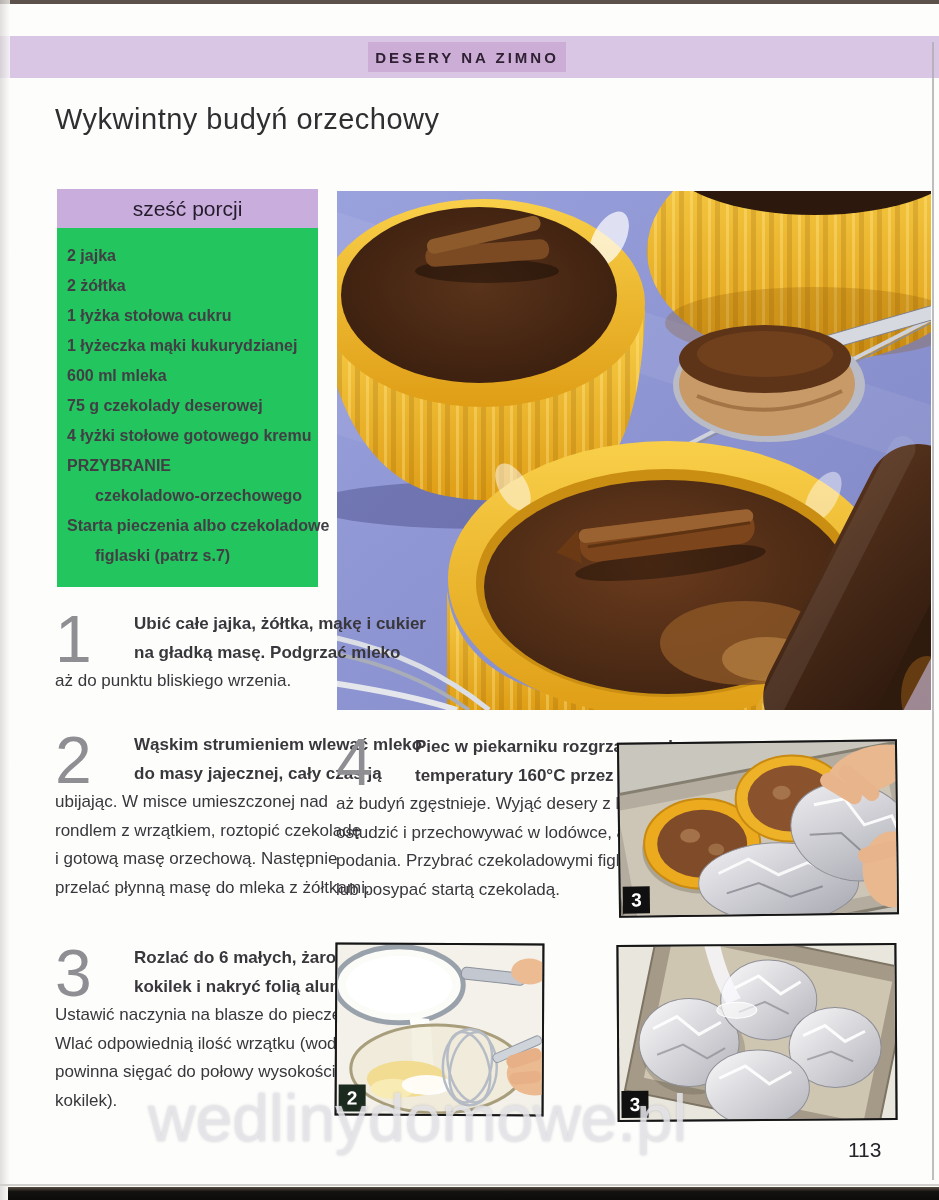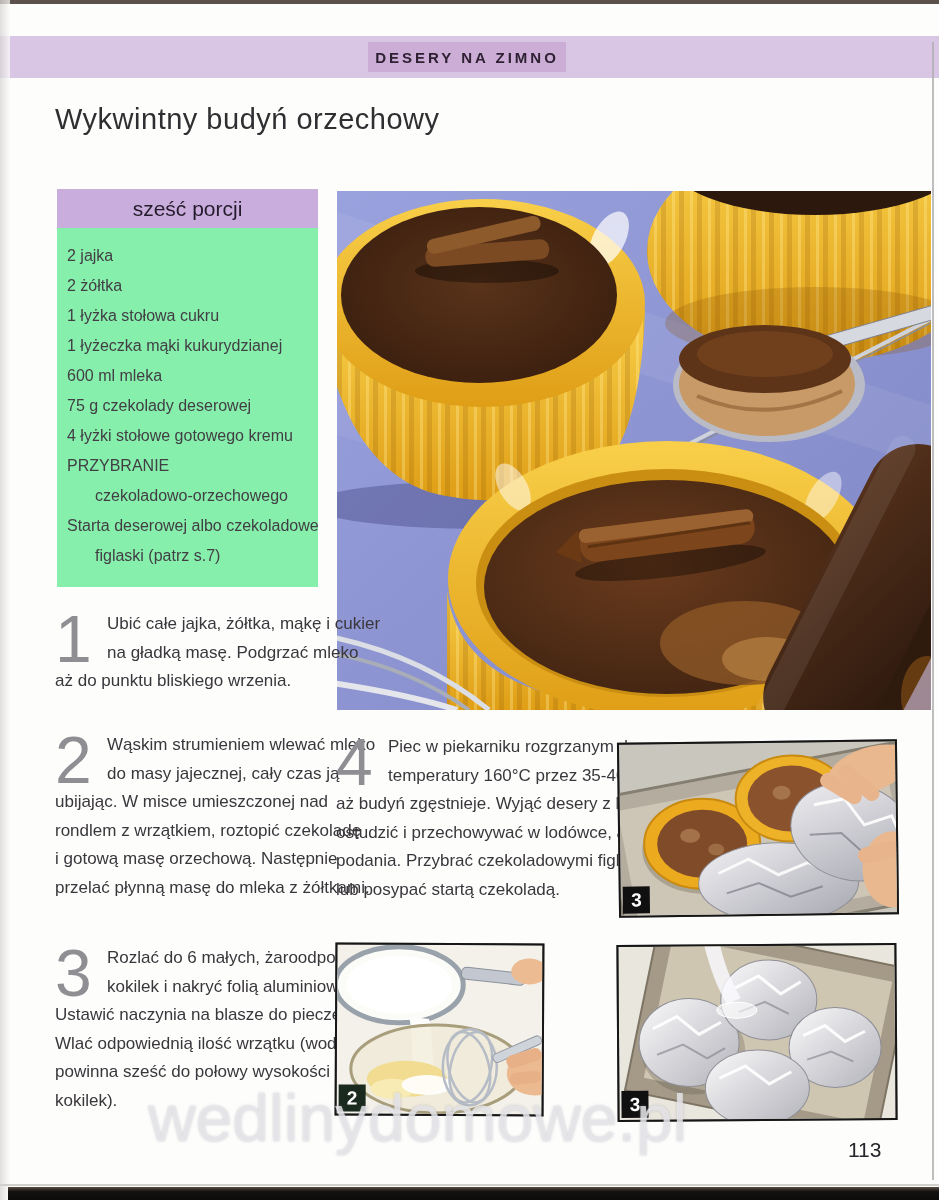--- a/index.html
+++ b/index.html
@@ -21,28 +21,28 @@
   .band{position:absolute;left:0;top:36px;width:939px;height:42px;background:#d9c6e4;}
   .band-box{position:absolute;left:368px;top:6px;width:198px;height:30px;background:#cbadd6;
     display:flex;align-items:center;justify-content:center;}
   .band-box span{font-size:15px;font-weight:bold;letter-spacing:3px;color:#2f2133;text-align:center;}
   
   .title{position:absolute;left:55px;top:103px;font-size:29px;font-weight:300;color:#2f2f31;letter-spacing:.5px;}
   
   .ingredients{position:absolute;left:57px;top:189px;width:261px;}
   .ingredients .hd{height:39px;background:#c9addc;display:flex;align-items:center;justify-content:center;
     font-size:21px;color:#241c2c;font-weight:500;}
-  .ingredients .bd{background:#86efac;padding:13px 8px 16px 10px;}
+  .ingredients .bd{background:#22c55e;padding:13px 8px 16px 10px;font-weight:bold;}
   .ing-line{font-size:16px;line-height:30px;color:#413e44;white-space:nowrap;}
   .ing-line.ind{padding-left:28px;}
   
   .step{position:absolute;}
   .step .num{position:absolute;left:0;top:0;font-size:66px;line-height:58px;color:#8f8e93;font-weight:400;}
   .step-line{font-size:17px;line-height:28.5px;color:#3a373c;white-space:nowrap;}
-  .step-line.beside{margin-left:52px;}
+  .step-line.beside{margin-left:79px;font-weight:bold;}
   #step1{left:55px;top:610px;width:275px;}
   #step2{left:55px;top:731px;width:285px;}
   #step3{left:55px;top:944px;width:285px;}
   #step4{left:336px;top:733px;width:286px;}
   
   .photo{position:absolute;overflow:hidden;background:#888;}
   .photo svg{display:block;}
   #photo-main{left:337px;top:191px;width:594px;height:519px;}
   .framed{border:2px solid #161616;}
   #photo-3a{left:618px;top:741px;width:280px;height:175px;transform:rotate(-.7deg);}
@@ -84,21 +84,21 @@
         <div class="ing-line">600 ml mleka</div>
 
         <div class="ing-line">75 g czekolady deserowej</div>
 
         <div class="ing-line">4 łyżki stołowe gotowego kremu</div>
 
         <div class="ing-line">PRZYBRANIE</div>
 
         <div class="ing-line ind">czekoladowo-orzechowego</div>
 
-        <div class="ing-line">Starta deserowej albo czekoladowe</div>
+        <div class="ing-line">Starta pieczenia albo czekoladowe</div>
 
         <div class="ing-line ind">figlaski (patrz s.7)</div>
       </div>
   </div>
 
   <div class="photo" id="photo-main">
     <svg width="594" height="519" viewBox="0 0 594 519">
       <defs>
         <linearGradient id="bg" x1="0" y1="0" x2="1" y2="1">
           <stop offset="0" stop-color="#9aa2de"></stop>
@@ -227,21 +227,21 @@
   </div>
 
   <div class="step" id="step3">
     <div class="num">3</div>
     <div>
 
     <div class="step-line beside">Rozlać do 6 małych, żaroodpornych</div>
         <div class="step-line beside">kokilek i nakryć folią aluminiową.</div>
         <div class="step-line">Ustawić naczynia na blasze do pieczenia.</div>
         <div class="step-line">Wlać odpowiednią ilość wrzątku (woda</div>
-        <div class="step-line">powinna sześć do połowy wysokości</div>
+        <div class="step-line">powinna sięgać do połowy wysokości</div>
         <div class="step-line">kokilek).</div>
       </div>
   </div>
 
   <div class="step" id="step4">
     <div class="num">4</div>
     <div>
 
     <div class="step-line beside">Piec w piekarniku rozgrzanym do</div>
         <div class="step-line beside">temperatury 160°C przez 35-40 minut,</div>

